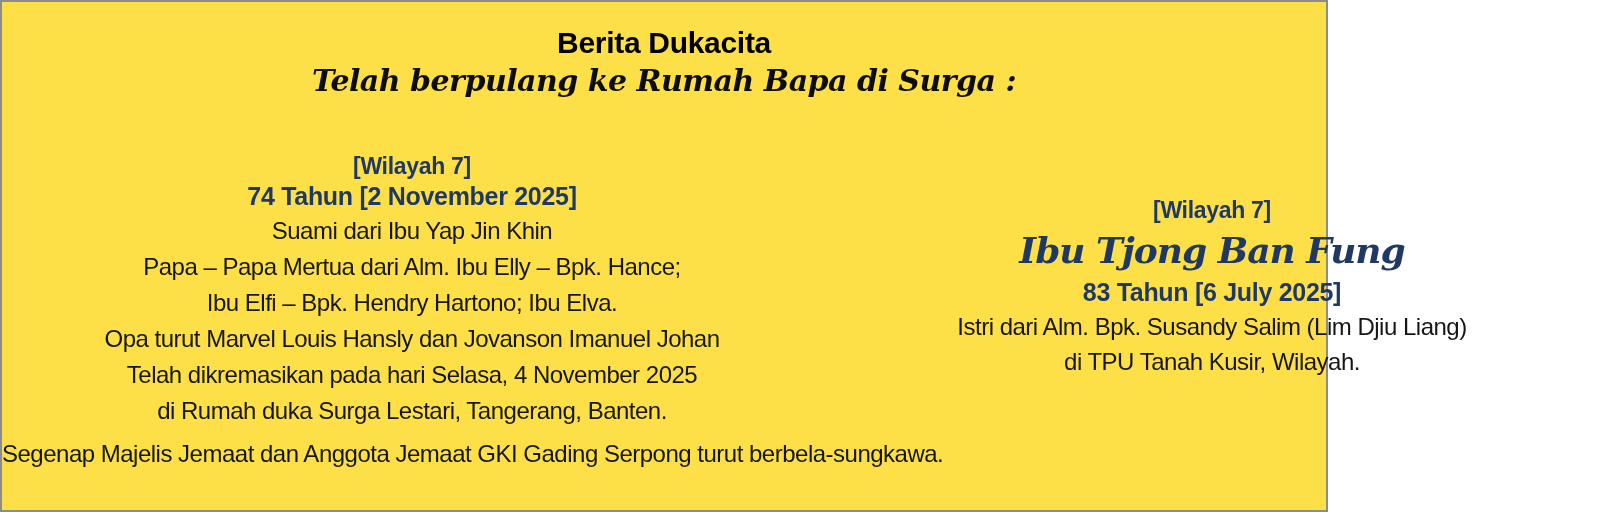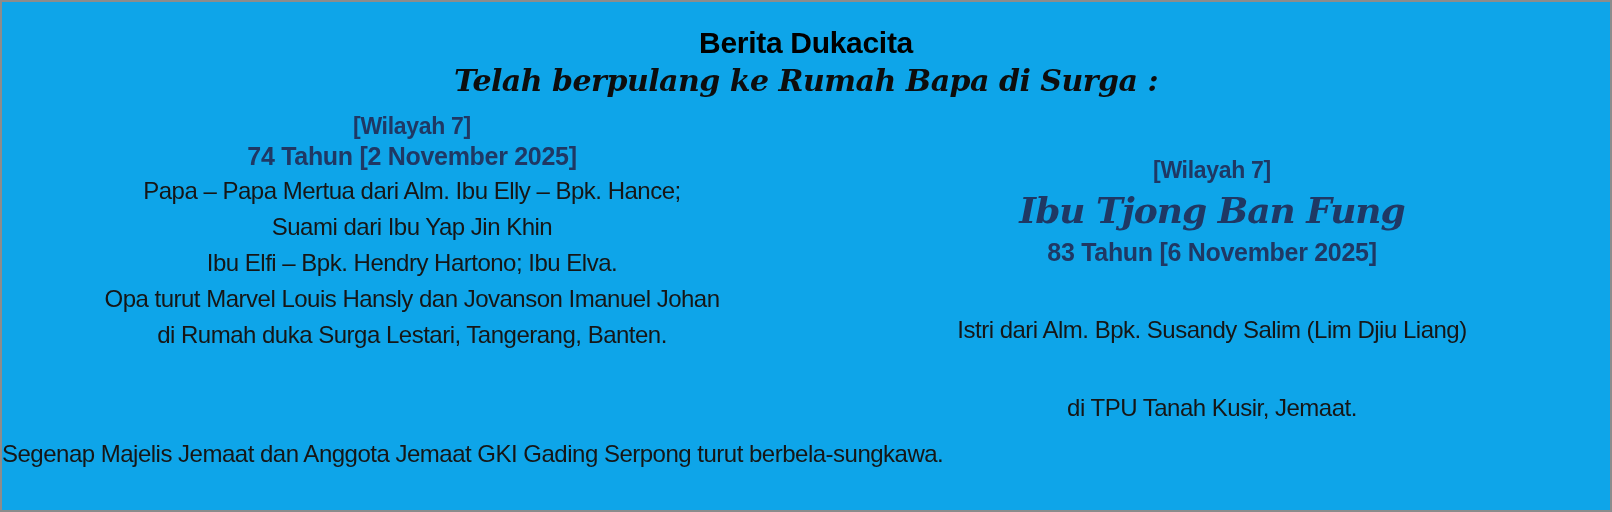--- a/index.html
+++ b/index.html
@@ -5,22 +5,22 @@
   * { margin: 0; padding: 0; box-sizing: border-box; }
   html, body { width: 1612px; height: 512px; }
   body {
     background: #ffffff;
     font-family: "Liberation Sans", sans-serif;
     overflow: hidden;
   }
   .page {
     position: absolute;
     left: 0; top: 0;
-    width: 1612px; height: 512px;
-    background: #0ea5e9;
+    width: 1328px; height: 512px;
+    background: #fde047;
     border: 2px solid #8c8c8c;
     color: #1a1a1a;
   }
   .header {
     position: absolute;
     top: 24px; left: 0;
     width: 100%;
     text-align: center;
   }
   .title {
@@ -44,20 +44,21 @@
     white-space: nowrap;
   }
   .col-left  { left: 30px;  top: 110px; width: 760px; }
   .col-right { left: 920px; top: 154px; width: 580px; }
   .region {
     color: #1f3864;
     font-weight: 700;
     font-size: 23px;
     line-height: 28px;
     letter-spacing: -0.3px;
+    margin-top: 40px;
   }
   .name {
     color: #1f3864;
     font-family: "DejaVu Serif", serif;
     font-style: italic;
     font-weight: 700;
     letter-spacing: -1px;
   }
   .col-left  .name { font-size: 39px; line-height: 54px; }
   .col-right .name { font-size: 36px; line-height: 52px; }
@@ -67,21 +68,21 @@
     font-size: 25px;
     line-height: 33px;
     letter-spacing: -0.3px;
   }
   .body-line {
     font-size: 24px;
     color: #161616;
     letter-spacing: -0.5px;
   }
   .col-left  .body-line { line-height: 36px; }
-  .col-right .body-line { line-height: 35px; margin-top: 43px; }
+  .col-right .body-line { line-height: 35px; }
   .footer {
     position: absolute;
     top: 438px; left: 0;
     width: 100%;
     text-align: left;
     font-size: 24px;
     color: #161616;
     letter-spacing: -0.5px;
   }
 </style>
@@ -91,30 +92,31 @@
 <div class="page">
 
   <div class="header">
     <div class="title">Berita Dukacita</div>
     <div class="subtitle">Telah berpulang ke Rumah Bapa di Surga :</div>
   </div>
 
   <div class="obit-col col-left">
     <div class="region">[Wilayah 7]</div>
     <div class="age">74 Tahun [2 November 2025]</div>
+    <div class="body-line">Suami dari Ibu Yap Jin Khin</div>
     <div class="body-line">Papa – Papa Mertua dari Alm. Ibu Elly – Bpk. Hance;</div>
-    <div class="body-line">Suami dari Ibu Yap Jin Khin</div>
     <div class="body-line">Ibu Elfi – Bpk. Hendry Hartono; Ibu Elva.</div>
     <div class="body-line">Opa turut Marvel Louis Hansly dan Jovanson Imanuel Johan</div>
+    <div class="body-line">Telah dikremasikan pada hari Selasa, 4 November 2025</div>
     <div class="body-line">di Rumah duka Surga Lestari, Tangerang, Banten.</div>
   </div>
 
   <div class="obit-col col-right">
     <div class="region">[Wilayah 7]</div>
     <div class="name">Ibu Tjong Ban Fung</div>
-    <div class="age">83 Tahun [6 November 2025]</div>
+    <div class="age">83 Tahun [6 July 2025]</div>
     <div class="body-line">Istri dari Alm. Bpk. Susandy Salim (Lim Djiu Liang)</div>
-    <div class="body-line">di TPU Tanah Kusir, Jemaat.</div>
+    <div class="body-line">di TPU Tanah Kusir, Wilayah.</div>
   </div>
 
   <div class="footer">Segenap Majelis Jemaat dan Anggota Jemaat GKI Gading Serpong turut berbela-sungkawa.</div>
 
 </div>
 
 </body></html>

